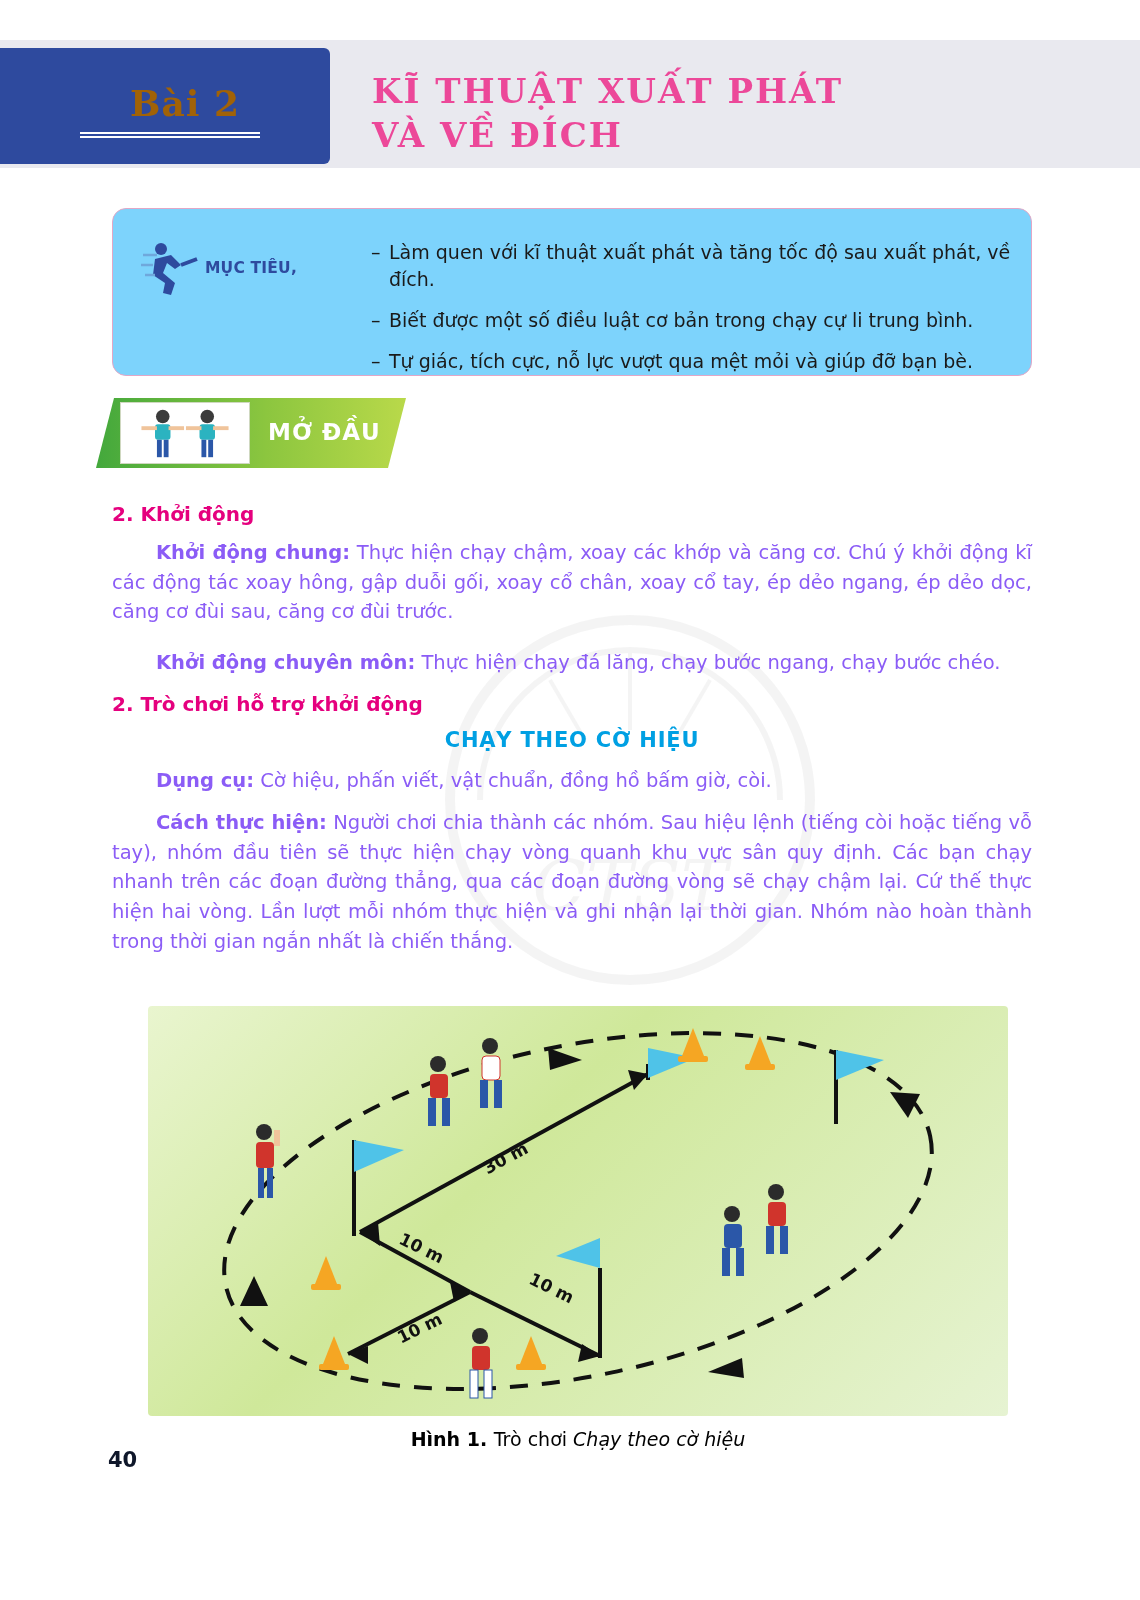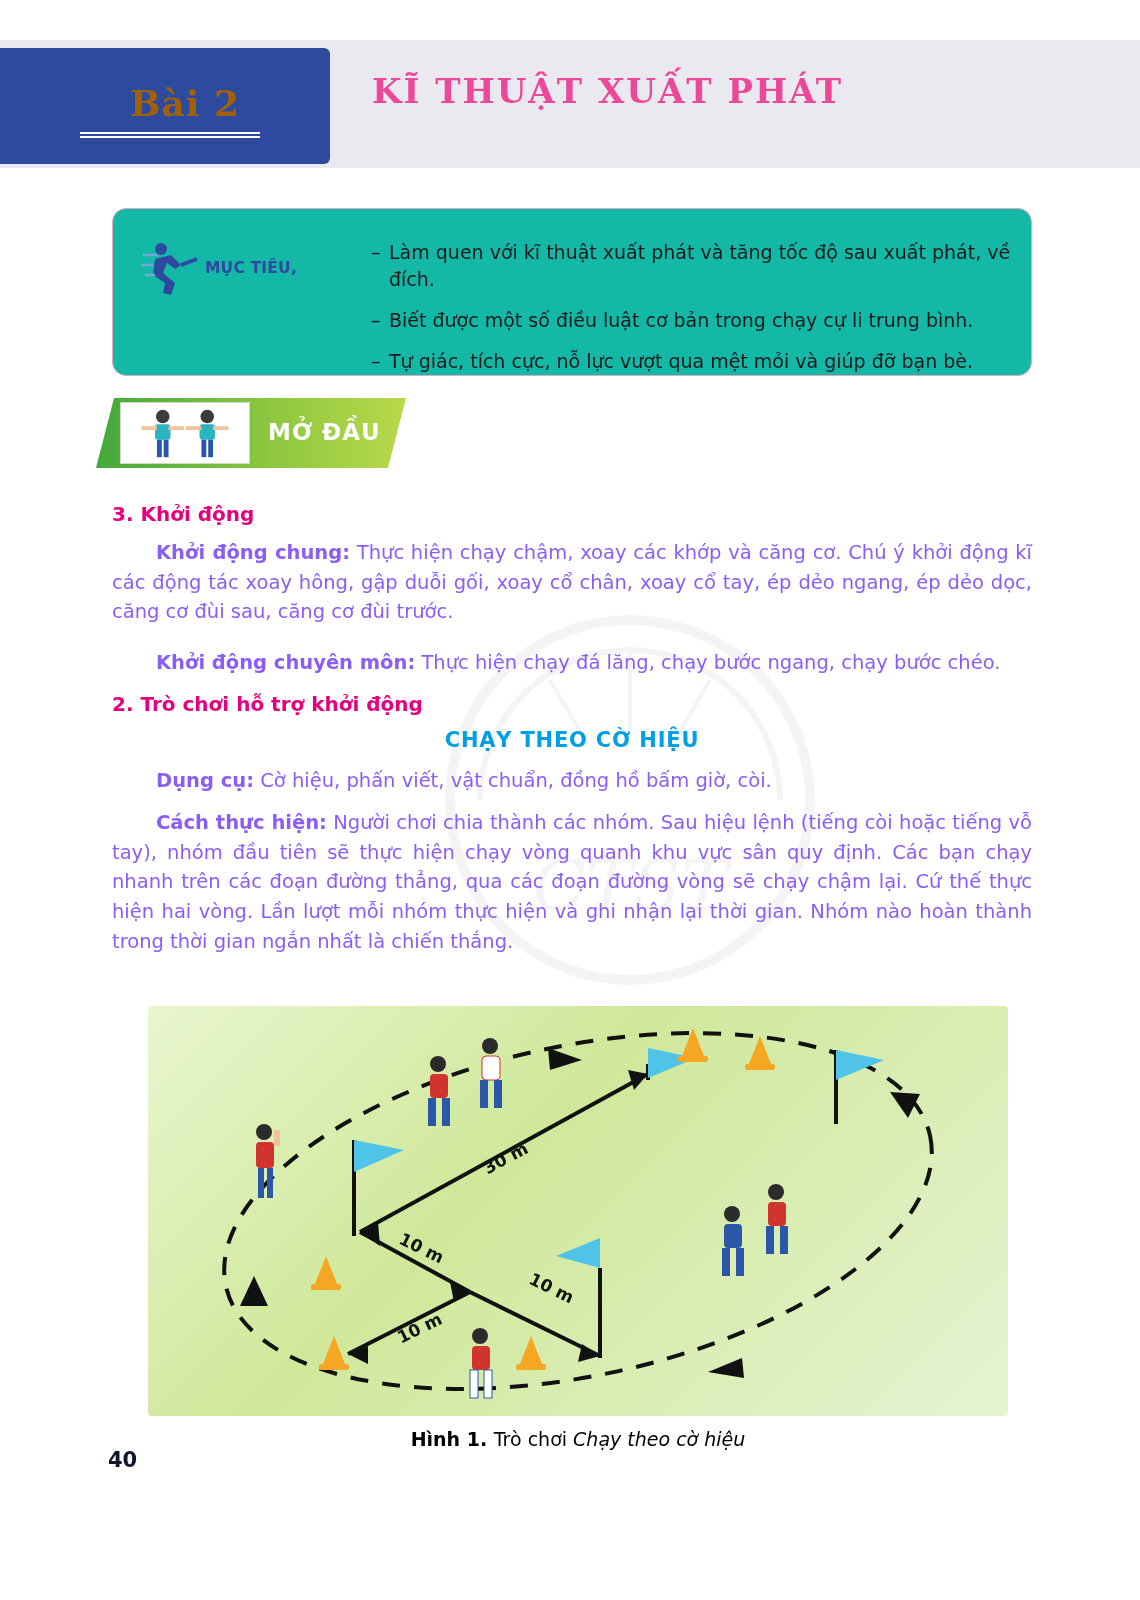--- a/index.html
+++ b/index.html
@@ -57,21 +57,21 @@
     line-height: 1.28;
     color: #ec4899;
     letter-spacing: 2px;
   }
 
   
   .goal-box {
     position: absolute;
     left: 112px; top: 208px;
     width: 920px; height: 168px;
-    background: #14b8a6;
+    background: #7dd3fc;
     border: 1px solid #e2a7c6;
     border-radius: 14px;
   }
   .goal-icon {
     position: absolute;
     left: 28px; top: 30px;
     width: 68px; height: 62px;
   }
   .goal-label {
     position: absolute;
@@ -197,20 +197,21 @@
 </style>
 </head>
 <body>
 
 <div class="header-band"></div>
 <div class="header-blue"></div>
 <div class="lesson-label">Bài 2</div>
 <div class="lesson-underline"></div>
 <div class="header-title">
   <div>KĨ THUẬT XUẤT PHÁT</div>
+  <div>VÀ VỀ ĐÍCH</div>
 </div>
 
 <div class="goal-box">
   <div class="goal-icon">
     <svg viewBox="0 0 68 62" width="68" height="62" aria-hidden="true">
       <circle cx="20" cy="10" r="6" fill="#2e4a9e"></circle>
       <path d="M14 20 L30 16 L40 26 L34 30 L26 24 L22 34 L34 44 L30 56 L22 54 L24 44 L12 36 Z" fill="#2e4a9e"></path>
       <path d="M40 26 L56 20" stroke="#2e4a9e" stroke-width="4" fill="none"></path>
       <path d="M2 16 h14 M0 26 h12 M4 36 h10" stroke="#6fa8dc" stroke-width="2.5" fill="none"></path>
     </svg>
@@ -261,21 +262,21 @@
     <path d="M60 190 A150 150 0 0 1 360 190" fill="none" stroke="#999" stroke-width="6"></path>
     <g stroke="#999" stroke-width="4">
       <line x1="210" y1="40" x2="210" y2="120"></line>
       <line x1="130" y1="70" x2="165" y2="130"></line>
       <line x1="290" y1="70" x2="255" y2="130"></line>
     </g>
     <text x="210" y="300" font-size="70" fill="#999" text-anchor="middle" font-family="DejaVu Serif, serif" font-style="italic">CTST</text>
   </svg>
 </div>
 
-<div class="sub-head" style="left:112px; top:502px;">3. Khởi động</div>
+<div class="sub-head" style="left:112px; top:502px;">2. Khởi động</div>
 
 <div class="para" style="left:112px; top:538px; width:920px; text-indent:44px;">
   <b>Khởi động chung:</b><span> Thực hiện chạy chậm, xoay các khớp và căng cơ. Chú ý khởi động kĩ các động tác xoay hông, gập duỗi gối, xoay cổ chân, xoay cổ tay, ép dẻo ngang, ép dẻo dọc, căng cơ đùi sau, căng cơ đùi trước.</span>
 </div>
 
 <div class="para" style="left:112px; top:648px; width:920px; text-indent:44px;">
   <b>Khởi động chuyên môn:</b><span> Thực hiện chạy đá lăng, chạy bước ngang, chạy bước chéo.</span>
 </div>
 
 <div class="sub-head" style="left:112px; top:692px;">2. Trò chơi hỗ trợ khởi động</div>

